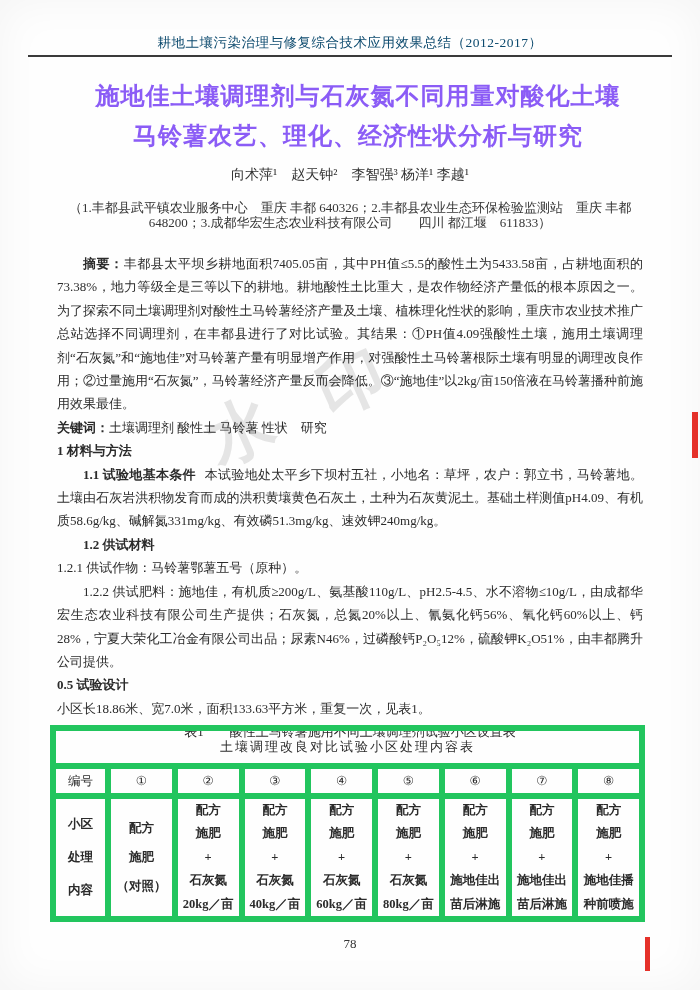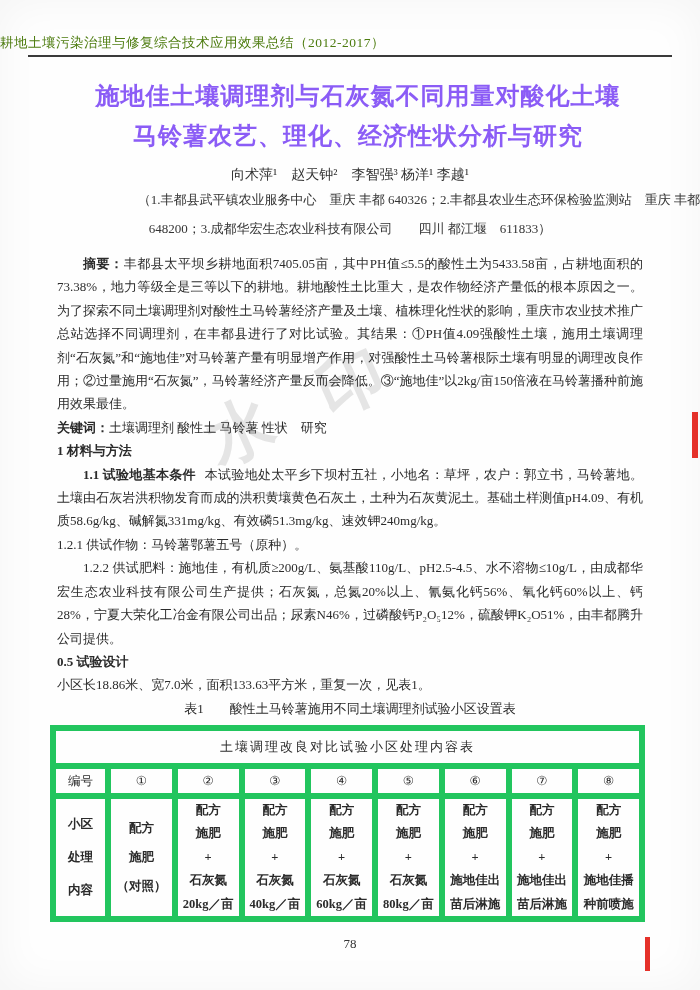--- a/index.html
+++ b/index.html
@@ -7,21 +7,21 @@
     position:relative;
     width:700px;height:990px;
     background:#fefefe;
     overflow:hidden;
     font-family:"Liberation Serif","DejaVu Serif",serif;
     color:#262626;
     box-shadow:inset 0 0 45px rgba(0,0,0,0.045);
   }
   .header{
     position:absolute;top:34px;left:0;width:100%;
-    text-align:left;font-size:13.5px;color:#4d7c0f;letter-spacing:0.5px;
+    text-align:center;font-size:13.5px;color:#0c4a6e;letter-spacing:0.5px;
   }
   .header-rule{
     position:absolute;top:55px;left:28px;width:644px;height:0;
     border-top:2px solid #3a3a3a;
   }
   .watermark{
     position:absolute;left:210px;top:400px;
     transform:rotate(-24deg);transform-origin:left center;
     font-size:66px;font-weight:bold;letter-spacing:55px;
     color:rgba(165,165,165,0.28);white-space:nowrap;z-index:0;
@@ -35,22 +35,22 @@
   .title.l1{top:72px;}
   .title.l2{top:112px;}
   .authors{
     position:absolute;top:166px;left:0;width:100%;text-align:center;
     font-size:14px;color:#333;
   }
   .aff{
     position:absolute;left:0;width:100%;text-align:center;
     font-size:13px;color:#333;
   }
-  .aff.a1{top:191px;text-align:right;}
-  .aff.a2{top:220px;text-align:center;}
+  .aff.a1{top:199px;}
+  .aff.a2{top:214px;text-align:center;}
   .body{
     position:absolute;top:252px;left:57px;width:586px;
     font-size:13px;line-height:23.4px;text-align:justify;color:#2b2b2b;
   }
   .body p{margin:0;}
   .indent{text-indent:2em;}
   .bold{font-weight:bold;}
   .gap{padding-right:9px;}
   .caption{text-align:center;text-indent:0 !important;}
   table.grid{
@@ -98,20 +98,21 @@
 
     <div class="body">
       <p class="indent"><b>摘要：</b><span>丰都县太平坝乡耕地面积7405.05亩，其中PH值≤5.5的酸性土为5433.58亩，占耕地面积的73.38%，地力等级全是三等以下的耕地。耕地酸性土比重大，是农作物经济产量低的根本原因之一。为了探索不同土壤调理剂对酸性土马铃薯经济产量及土壤、植株理化性状的影响，重庆市农业技术推广总站选择不同调理剂，在丰都县进行了对比试验。其结果：①PH值4.09强酸性土壤，施用土壤调理剂“石灰氮”和“施地佳”对马铃薯产量有明显增产作用，对强酸性土马铃薯根际土壤有明显的调理改良作用；②过量施用“石灰氮”，马铃薯经济产量反而会降低。③“施地佳”以2kg/亩150倍液在马铃薯播种前施用效果最佳。</span></p>
 
       <p><b>关键词：</b><span>土壤调理剂 酸性土 马铃薯 性状　研究</span></p>
 
       <p class="bold">1 材料与方法</p>
 
       <p class="indent"><b class="gap">1.1 试验地基本条件</b><span>本试验地处太平乡下坝村五社，小地名：草坪，农户：郭立书，马铃薯地。土壤由石灰岩洪积物发育而成的洪积黄壤黄色石灰土，土种为石灰黄泥土。基础土样测值pH4.09、有机质58.6g/kg、碱解氮331mg/kg、有效磷51.3mg/kg、速效钾240mg/kg。</span></p>
 
+      <p class="indent bold">1.2 供试材料</p>
 
       <p>1.2.1 供试作物：马铃薯鄂薯五号（原种）。</p>
 
       <p class="indent">1.2.2 供试肥料：施地佳，有机质≥200g/L、氨基酸110g/L、pH2.5-4.5、水不溶物≤10g/L，由成都华宏生态农业科技有限公司生产提供；石灰氮，总氮20%以上、氰氨化钙56%、氧化钙60%以上、钙28%，宁夏大荣化工冶金有限公司出品；尿素N46%，过磷酸钙P₂O₅12%，硫酸钾K₂O51%，由丰都腾升公司提供。</p>
 
       <p class="bold">0.5 试验设计</p>
 
       <p>小区长18.86米、宽7.0米，面积133.63平方米，重复一次，见表1。</p>
 
       <p class="caption">表1　　酸性土马铃薯施用不同土壤调理剂试验小区设置表</p>

